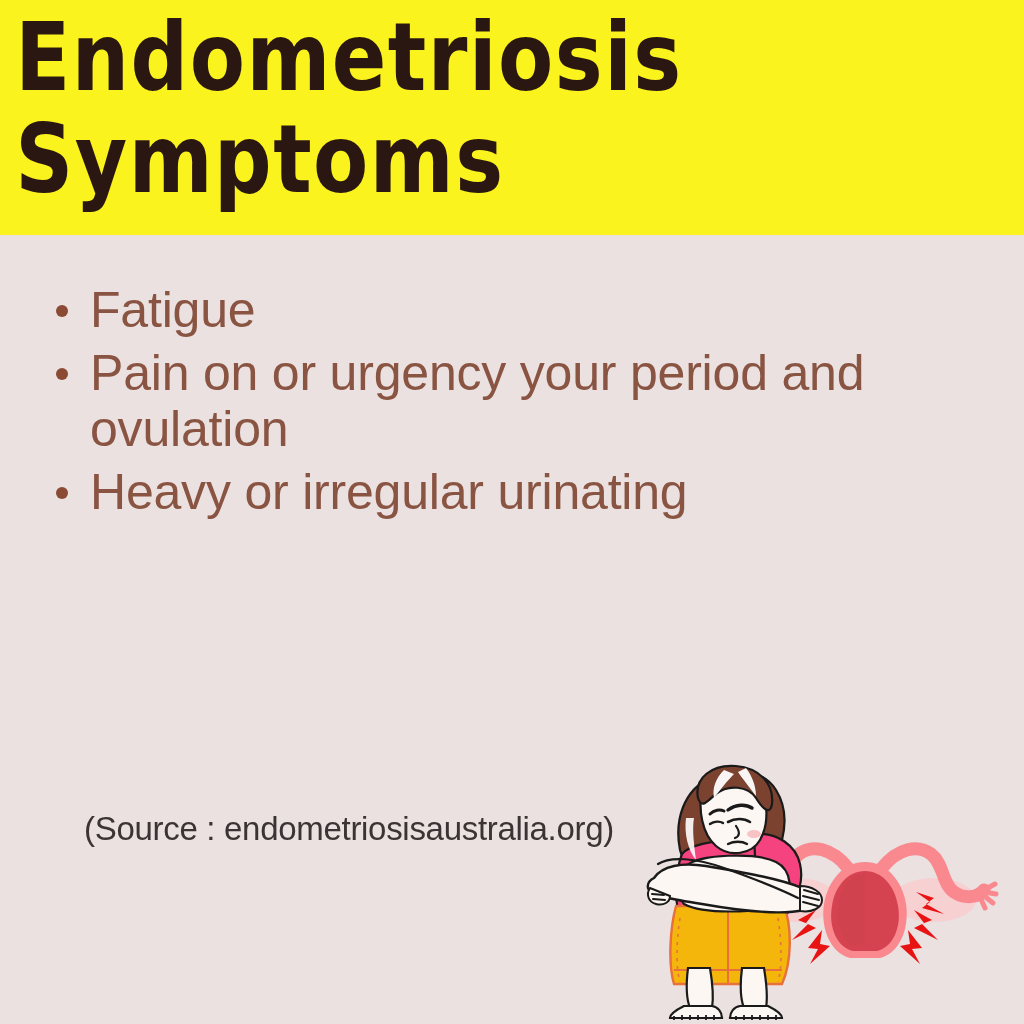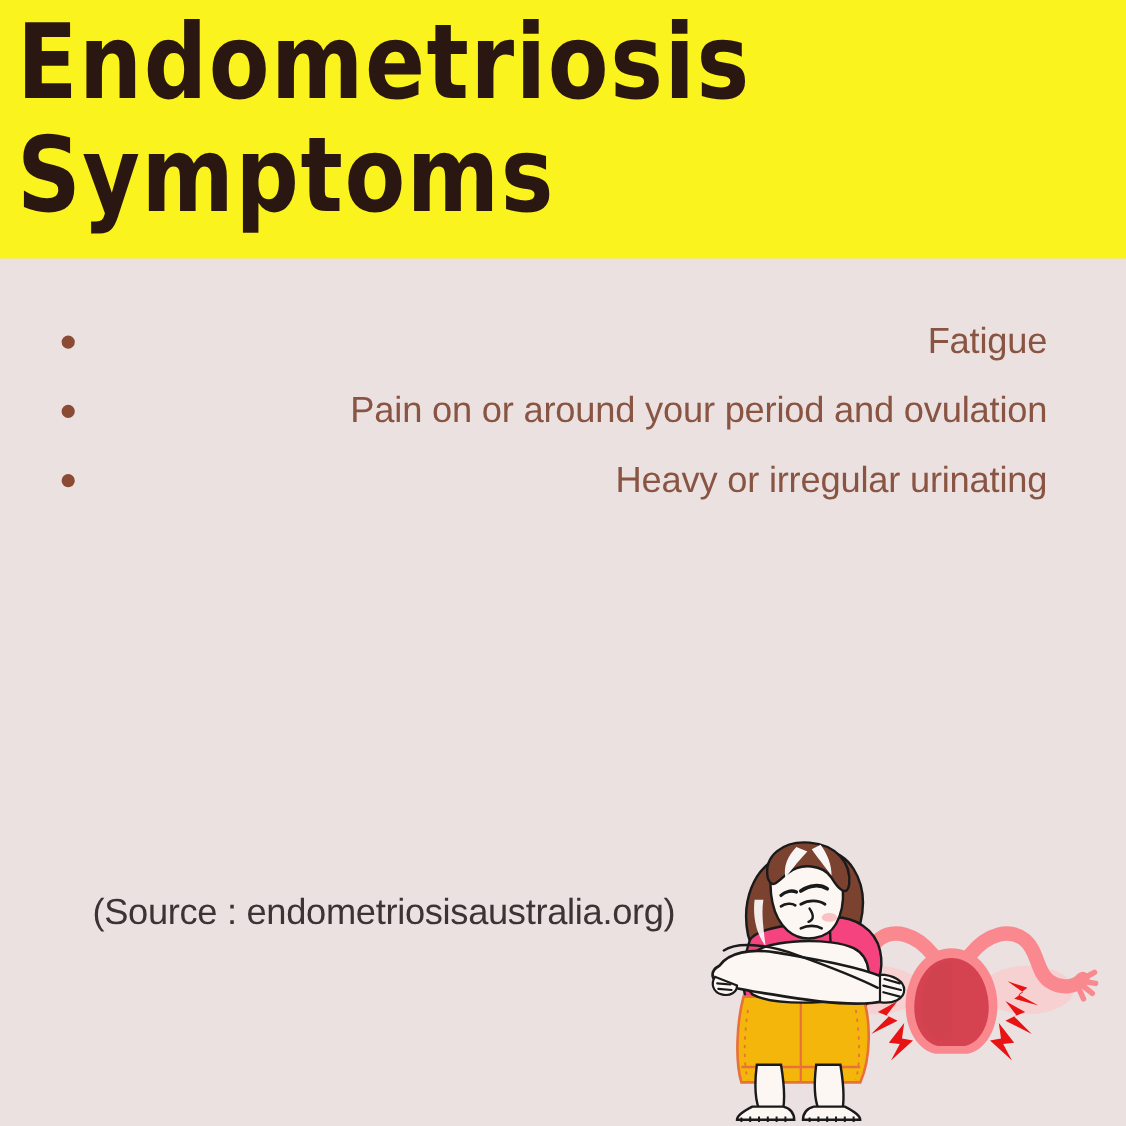--- a/index.html
+++ b/index.html
@@ -67,26 +67,25 @@
     z-index: 2;
     list-style: none;
     margin: 0;
     padding: 0;
   }
   .symptom-item {
     position: relative;
     padding-left: 38px;
     margin-bottom: 7px;
     color: #8a5443;
-    font-size: 33px;
+    font-size: 50px;
     line-height: 56px;
     font-family: "Liberation Sans", sans-serif;
     font-weight: 400;
     letter-spacing: -0.2px;
-    text-align: right;
   }
   .symptom-item .bullet-dot {
     position: absolute;
     left: 4px;
     top: 23px;
     width: 12px;
     height: 12px;
     border-radius: 50%;
     background: #8a4a33;
   }
@@ -134,21 +133,21 @@
     <span class="title-line l2">Symptoms</span>
   </div>
 
   <ul class="symptom-list">
     <li class="symptom-item">
       <span class="bullet-dot"></span>
       <span class="symptom-text">Fatigue</span>
     </li>
     <li class="symptom-item">
       <span class="bullet-dot"></span>
-      <span class="symptom-text">Pain on or around your period and ovulation</span>
+      <span class="symptom-text">Pain on or urgency your period and ovulation</span>
     </li>
     <li class="symptom-item">
       <span class="bullet-dot"></span>
       <span class="symptom-text">Heavy or irregular urinating</span>
     </li>
   </ul>
 
   <div class="source-line">(Source : endometriosisaustralia.org)</div>
 
   <div class="illustration">

